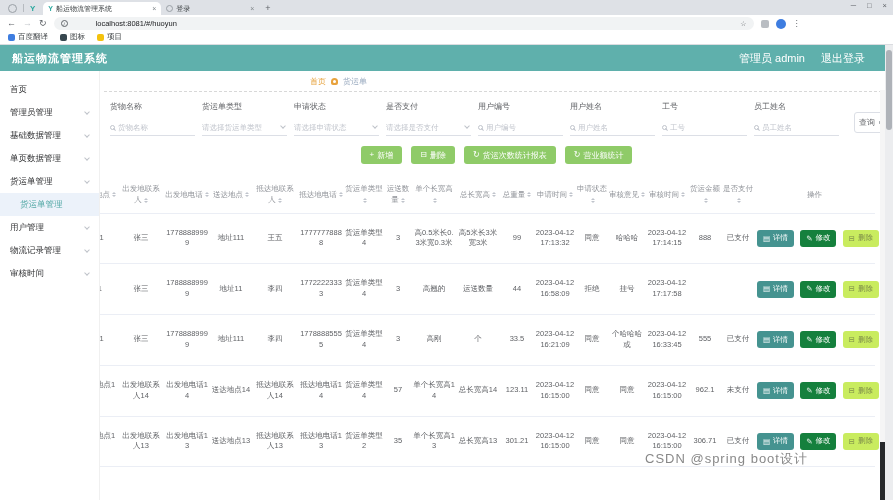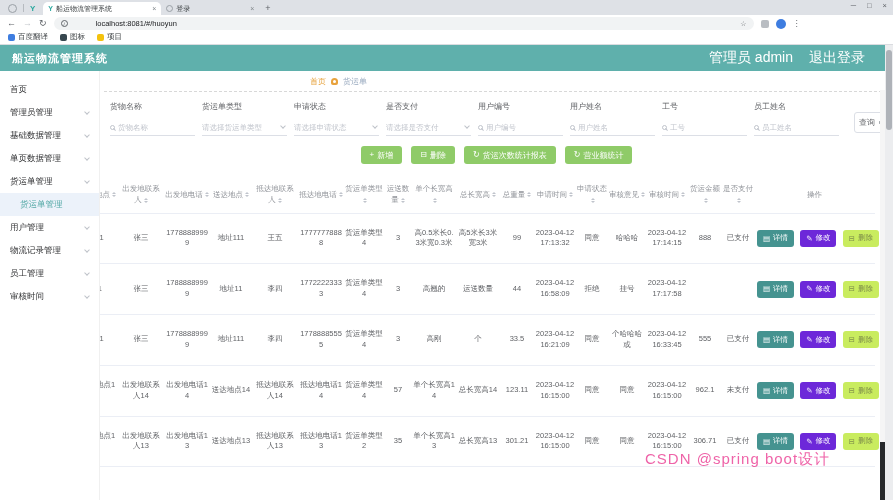--- a/index.html
+++ b/index.html
@@ -37,21 +37,21 @@
   .bookmarks-row { height:13px; background:#fff; display:flex; align-items:flex-start; gap:12px; padding:0 8px; border-bottom:1px solid #DADCE0; }
   .bookmark { display:flex; align-items:center; gap:3px; font-size:7.5px; color:#3C4043; }
   .bm-ic { width:7px; height:7px; border-radius:2px; }
   .i-baidu-translate { background:#3E7DE0; }
   .i-dark-app { background:#37474F; }
   .i-yellow-folder { background:#F4C20D; }
 
   
   .app-header { height:26px; background:#5FB0AC; color:#fff; display:flex; align-items:center; padding:0 12px; }
   .app-title { font-size:11px; font-weight:bold; letter-spacing:1px; }
-  .header-right { margin-left:auto; display:flex; gap:16px; font-size:14px; padding-right:16px; }
+  .header-right { margin-left:auto; display:flex; gap:16px; font-size:11px; padding-right:16px; }
   .header-link { color:#fff; cursor:pointer; }
 
   
   .main { display:flex; height:429px; }
   .sidebar { width:100px; background:#fff; border-right:1px solid #F0F0F0; padding-top:7px; flex:none; }
   .side-item { height:23px; display:flex; align-items:center; padding:0 10px; font-size:8.5px; color:#303133; cursor:pointer; }
   .side-item .lbl { flex:1; white-space:nowrap; overflow:hidden; }
   .chev-down { width:4px; height:4px; border-right:1px solid #BFC3C9; border-bottom:1px solid #BFC3C9; transform:rotate(45deg); margin-top:-2px; display:none; }
   .side-item.chev .chev-down { display:block; }
   .side-item.submenu { background:#ECF2FA; color:#53A8A5; padding-left:20px; }
@@ -96,25 +96,25 @@
   th { color:#909399; font-weight:normal; font-size:7.5px; padding:7px 1px; border-bottom:1px solid #EBEEF5; text-align:center; vertical-align:middle; word-break:break-all; line-height:1.5; }
   td { font-size:7.5px; color:#606266; padding:14px 1px; border-bottom:1px solid #EBEEF5; text-align:center; vertical-align:middle; word-break:break-all; line-height:1.45; background:#fff; }
   .caret { display:none; flex-direction:column; margin-left:2px; vertical-align:middle; }
   th.sortable .caret { display:inline-flex; }
   .caret b { width:0; height:0; border:2.5px solid transparent; display:block; }
   .caret .up { border-bottom-color:#C0C4CC; margin-bottom:1px; }
   .caret .dn { border-top-color:#C0C4CC; }
   .ops-cell { white-space:nowrap; }
   .op { height:17px; border:none; border-radius:3px; font-size:7.5px; padding:0 6px; display:inline-flex; align-items:center; gap:3px; margin:0 2px; color:#fff; cursor:pointer; font-family:inherit; vertical-align:middle; }
   .op.detail { background:#459390; }
-  .op.edit { background:#6d28d9; }
+  .op.edit { background:#15803d; }
   .op.del { background:#C9EC5F; color:#7F8F4A; }
 
   
-  .watermark { position:absolute; left:645px; top:450px; font-size:15px; color:#ec4899; opacity:.85; pointer-events:none; white-space:nowrap; letter-spacing:1px; }
+  .watermark { position:absolute; left:645px; top:450px; font-size:13px; color:#737373; opacity:.85; pointer-events:none; white-space:nowrap; letter-spacing:1px; }
   .browser-scrollbar { position:absolute; right:0; top:45px; width:8px; height:455px; background:#ECEDEF; }
   .browser-scrollbar .thumb { position:absolute; top:5px; left:1px; width:6px; height:80px; background:#AEB2B8; border-radius:3px; }
   .inner-scrollbar { position:absolute; right:8px; top:90px; width:5px; height:410px; background:#F5F5F5; }
   .inner-scrollbar .thumb { position:absolute; bottom:0; width:5px; height:58px; background:#26282B; }
 </style>
 </head>
 <body>
 
 <div class="screen">
 
@@ -220,24 +220,20 @@
         <div class="side-item chev">
           <span class="lbl">用户管理</span>
           <span class="chev-down"></span>
         </div>
 
         <div class="side-item chev">
           <span class="lbl">物流记录管理</span>
           <span class="chev-down"></span>
         </div>
 
-        <div class="side-item chev">
-          <span class="lbl">员工管理</span>
-          <span class="chev-down"></span>
-        </div>
 
         <div class="side-item chev">
           <span class="lbl">审核时间</span>
           <span class="chev-down"></span>
         </div>
       </nav>
 
     <div class="content">
 
       <div class="breadcrumb-row">

